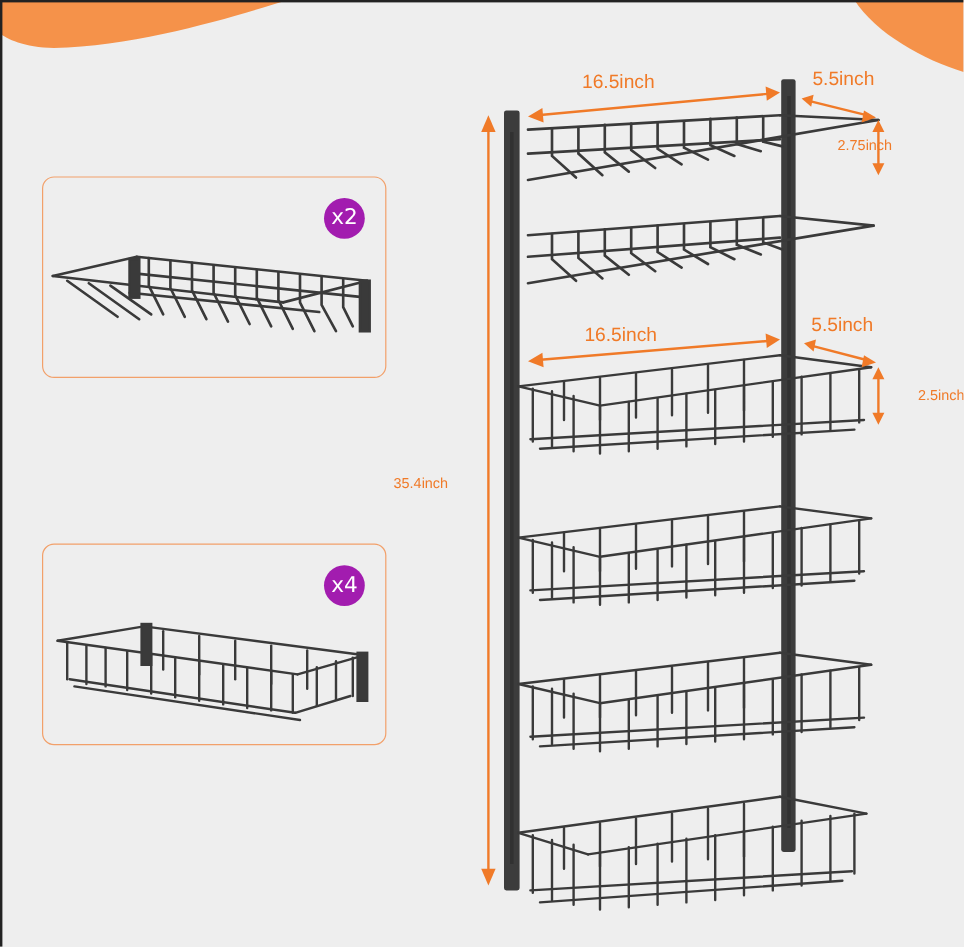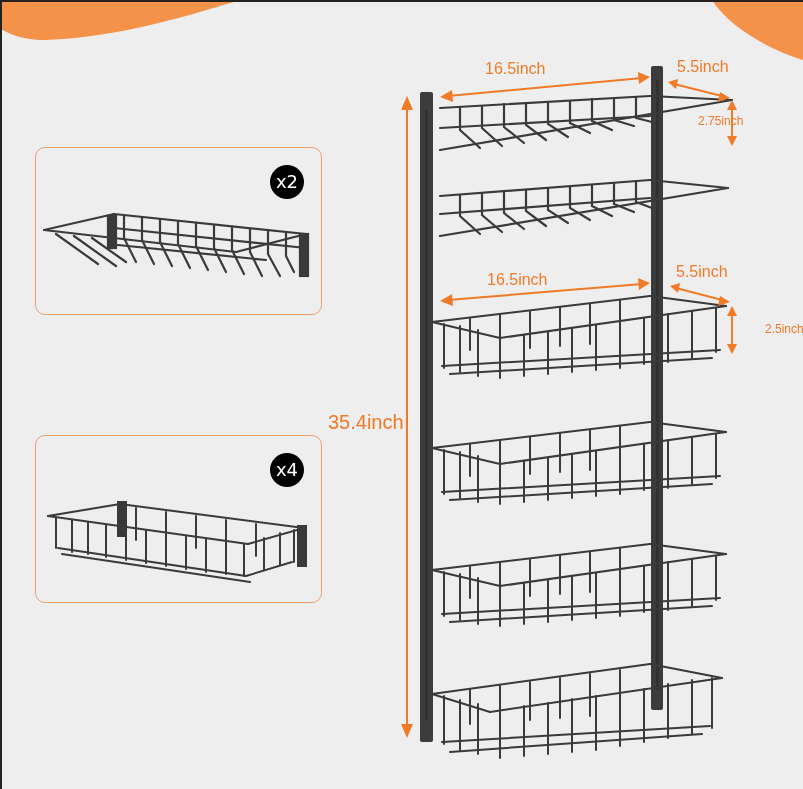--- a/index.html
+++ b/index.html
@@ -11,24 +11,24 @@
     }
     .frame { position: absolute; left: 0; top: 0; width: 803px; height: 789px; }
     .topbar { position: absolute; left: 0; top: 0; width: 803px; height: 2px; background: #222; }
     .leftbar { position: absolute; left: 0; top: 0; width: 2px; height: 789px; background: #222; }
     .panel {
       position: absolute; left: 35px; width: 287px; height: 168px;
       border: 1.5px solid #f2a06a; border-radius: 10px; box-sizing: border-box;
       background: #eeeeee;
     }
     .panel.p1 { top: 147px; }
-    .panel.p2 { top: 435px; }
+    .panel.p2 { top: 453px; }
     .badge {
       position: absolute; width: 34px; height: 34px; border-radius: 50%;
-      background: #000000; color: #fff; font-size: 18px; line-height: 34px;
+      background: #a21caf; color: #fff; font-size: 18px; line-height: 34px;
       text-align: center; right: 17px; top: 17px;
       font-family: "DejaVu Sans", sans-serif;
     }
     .dim {
       position: absolute; color: #f07a28; font-family: Liberation Sans, sans-serif;
       white-space: nowrap;
     }
     svg { position: absolute; left: 0; top: 0; }
   </style>
 </head>
@@ -225,15 +225,15 @@
       <polygon points="732,354 727,344 737,344" stroke="none"></polygon>
     </g>
   </svg>
 
   <div class="dim" style="left:485px;top:60px;font-size:16px;">16.5inch</div>
   <div class="dim" style="left:677px;top:58px;font-size:16px;">5.5inch</div>
   <div class="dim" style="left:698px;top:114px;font-size:12px;text-align:right;">2.75inch</div>
   <div class="dim" style="left:487px;top:271px;font-size:16px;">16.5inch</div>
   <div class="dim" style="left:676px;top:263px;font-size:16px;">5.5inch</div>
   <div class="dim" style="left:741px;top:322px;font-size:12px;margin-left:24px;">2.5inch</div>
-  <div class="dim" style="left:328px;top:411px;font-size:20px;">35.4inch</div>
+  <div class="dim" style="left:328px;top:396px;font-size:12px;">35.4inch</div>
 
 </div>
 
 </body></html>

